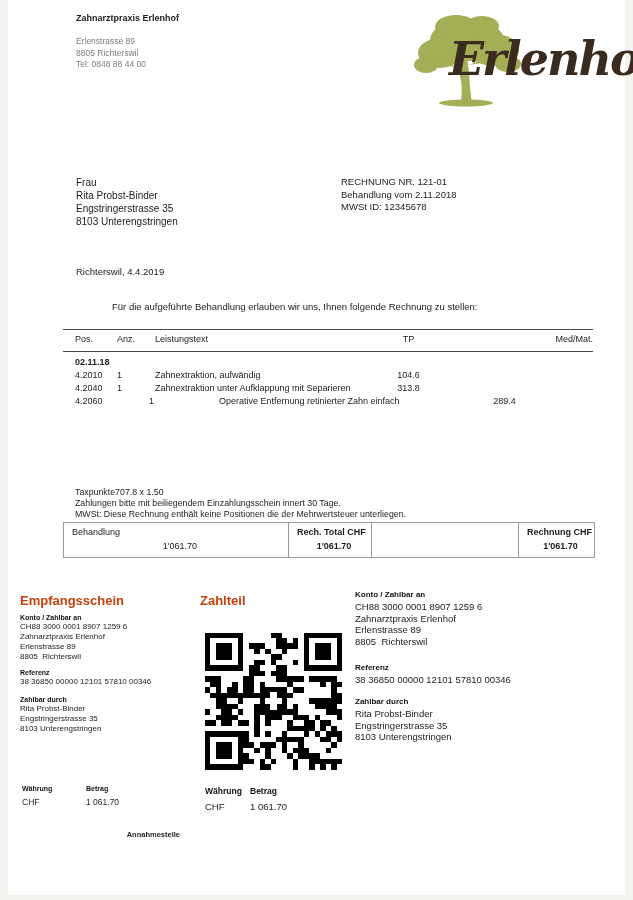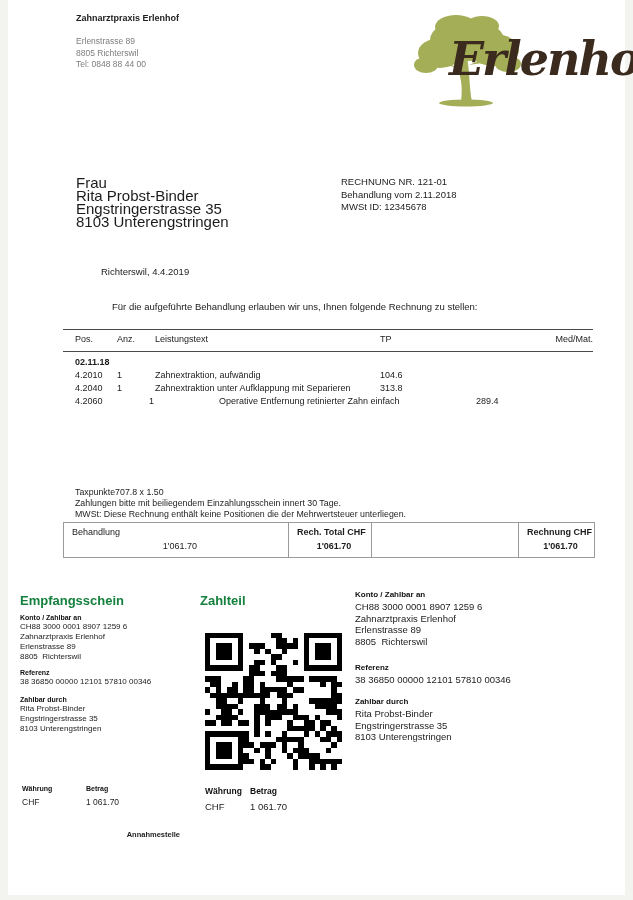--- a/index.html
+++ b/index.html
@@ -15,49 +15,49 @@
   .sender { position:absolute; left:76px; top:13px; }
   .sender-name { font-size:9px; font-weight:bold; color:#222; }
   .sender-addr { margin-top:13px; font-size:8.5px; line-height:11.5px; color:#7d7d7d; }
 
   .logo { position:absolute; left:403px; top:8px; width:228px; height:102px; }
   .logo svg { position:absolute; left:6px; top:4px; }
   .logo-text { position:absolute; left:46px; top:24px; font-family:"DejaVu Serif", serif;
                font-style:italic; font-weight:bold; font-size:46px; color:#3a2b1e; letter-spacing:-2px; }
 
   
-  .recipient { position:absolute; left:76px; top:176px; font-size:15px; line-height:13px; }
+  .recipient { position:absolute; left:76px; top:176px; font-size:10px; line-height:13px; }
   .invoice-meta { position:absolute; left:341px; top:176px; font-size:9.5px; line-height:12.5px; }
-  .date-line { position:absolute; left:76px; top:266px; font-size:9.5px;margin-left:25px; }
+  .date-line { position:absolute; left:76px; top:266px; font-size:9.5px; }
   .intro { position:absolute; left:76px; top:301px; font-size:9.5px;padding-left:36px; }
 
   
   .items { position:absolute; left:63px; top:329px; width:530px; height:90px; font-size:9px; }
   .rule { position:absolute; left:0; width:530px; height:1px; background:#4a4a4a; }
   .rule-top { top:0; } .rule-mid { top:22px; }
   .t-row { position:absolute; left:0; width:530px; display:flex; padding-left:12px; box-sizing:border-box; }
   .t-head { top:5px; }
   .c-pos { width:42px; } .c-anz { width:38px; } .c-text { width:225px; }
-  .c-tp { width:57px; text-align:left; } .c-med { flex:1; text-align:right; }
+  .c-tp { width:57px; text-align:center; } .c-med { flex:1; text-align:right; }
   .t-date { top:28px; font-weight:bold; }
   .t-r0 { top:41px; } .t-r1 { top:54px; } .t-r2 { top:67px;gap:32px; }
 
   .notes { position:absolute; left:75px; top:487px; font-size:8.8px; line-height:11px; }
 
   
   .totals { position:absolute; left:63px; top:522px; width:530px; height:34px;
             border:1px solid #9a9a9a; display:flex; font-size:9px; }
   .tot-cell { box-sizing:border-box; padding:4px 0 0 8px; }
   .tot-0 { width:224px; } .tot-1 { width:83px; border-left:1px solid #9a9a9a; font-weight:bold; }
   .tot-2 { width:147px; border-left:1px solid #9a9a9a; } .tot-3 { width:76px; border-left:1px solid #9a9a9a; font-weight:bold; }
   .tot-val { margin-top:4px;text-align:center; }
 
   
   .payment { position:absolute; left:0; top:585px; width:633px; height:315px; }
-  .slip-title { font-size:13px; font-weight:bold; color:#15803d; }
+  .slip-title { font-size:13px; font-weight:bold; color:#c2410c; }
   .qlabel { font-size:7px; font-weight:bold; color:#111; margin-bottom:1px; }
   .qtext { font-size:8px; line-height:10px; white-space:pre-wrap; }
   .receipt { position:absolute; left:20px; top:8px; width:173px; height:250px; }
   .r-konto { position:absolute; left:0; top:21px; }
   .r-ref { position:absolute; left:0; top:76px; }
   .r-payable { position:absolute; left:0; top:103px; }
   .r-amounts { position:absolute; left:2px; top:192px; display:flex; }
   .r-amounts .colA { width:64px; }
   .amt-val8 { font-size:8.5px; margin-top:5px; }
   .r-accept { position:absolute; left:0; top:237px; width:160px; text-align:right;

